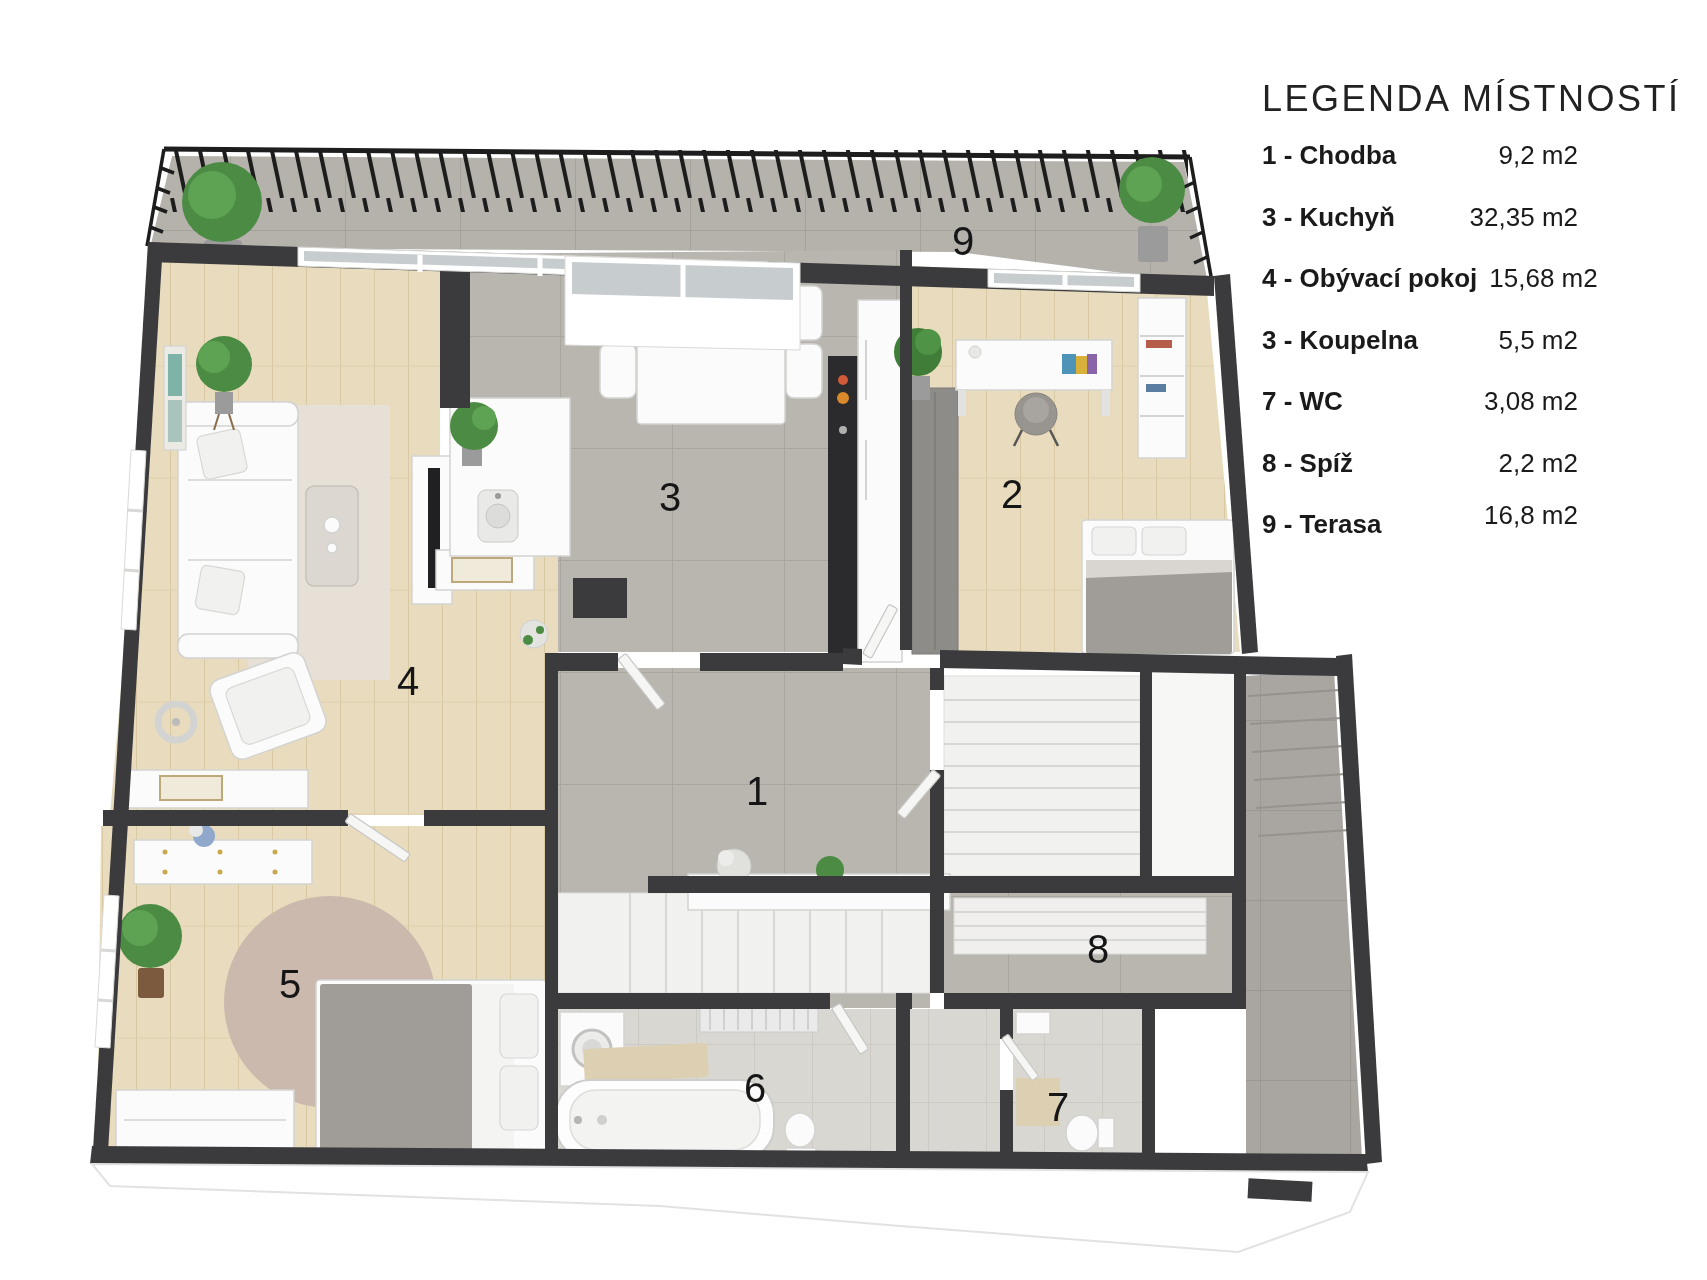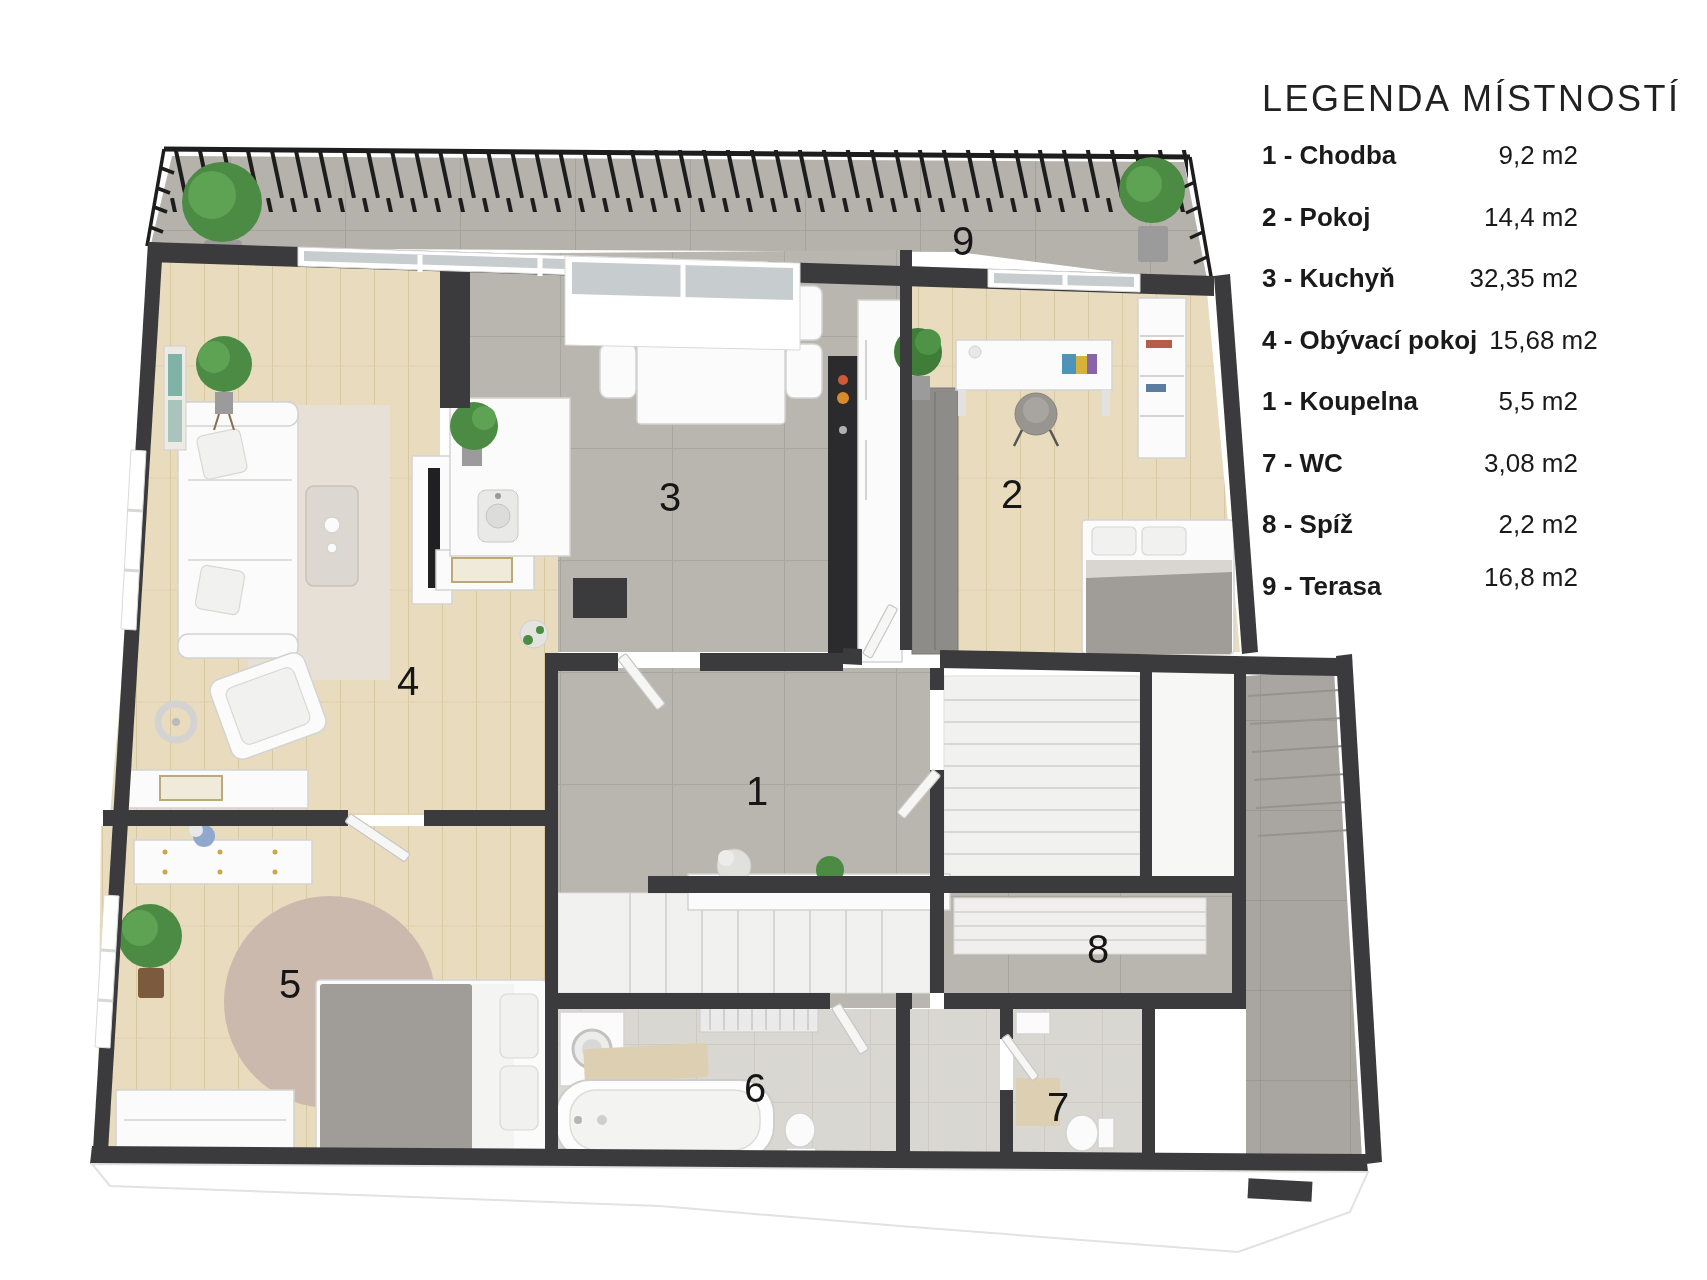--- a/index.html
+++ b/index.html
@@ -455,33 +455,29 @@
 </svg>
 
   <div class="legend">
     <div class="legend-title">LEGENDA MÍSTNOSTÍ</div>
     <div class="legend-rows">
       <div class="legend-row">
         <span class="lbl">1 - Chodba</span>
         <span class="area">9,2 m2</span>
       </div>
       <div class="legend-row">
-        <span class="lbl">2 - Pokoj</span>
-        <span class="area">14,4 m2</span>
-      </div>
-      <div class="legend-row">
         <span class="lbl">3 - Kuchyň</span>
         <span class="area">32,35 m2</span>
       </div>
       <div class="legend-row">
         <span class="lbl">4 - Obývací pokoj</span>
         <span class="area">15,68 m2</span>
       </div>
       <div class="legend-row">
-        <span class="lbl">1 - Koupelna</span>
+        <span class="lbl">3 - Koupelna</span>
         <span class="area">5,5 m2</span>
       </div>
       <div class="legend-row">
         <span class="lbl">7 - WC</span>
         <span class="area">3,08 m2</span>
       </div>
       <div class="legend-row">
         <span class="lbl">8 - Spíž</span>
         <span class="area">2,2 m2</span>
       </div>

